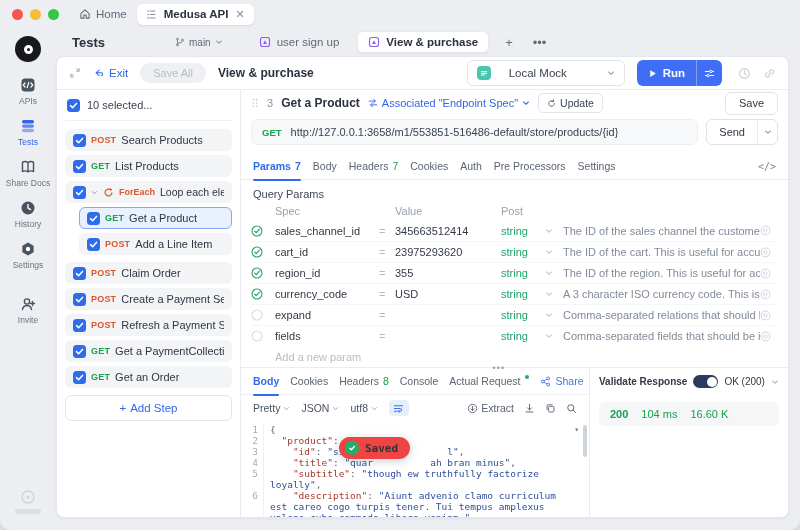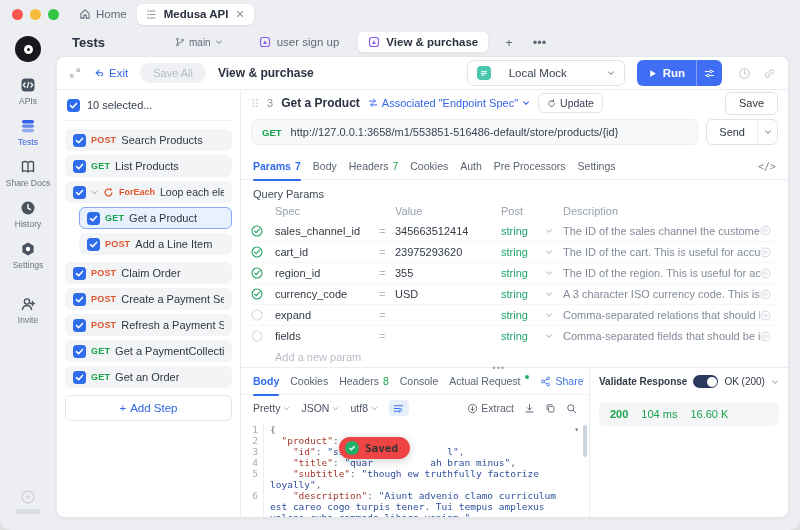--- a/index.html
+++ b/index.html
@@ -495,21 +495,20 @@
             <div class="qplabel">Query Params</div>
 
             <div class="ptable">
               <div class="phead" id="params-head">
                   <span></span>
                   <span>Spec</span>
                   <span></span>
                   <span>Value</span>
                   <span>Post</span>
                   <span></span>
-                  <span>Description</span>
                   <span></span>
                 </div>
               <div id="params-rows">
                   <div class="prow">
     <svg width="12" height="12" viewBox="0 0 14 14">
                       <circle cx="7" cy="7" r="5.8" fill="none" stroke="#2aa56a" stroke-width="1.3"></circle>
                       <path d="M4.4 7.2 6.2 9 9.8 4.8" fill="none" stroke="#2aa56a" stroke-width="1.4" stroke-linecap="round" stroke-linejoin="round"></path>
                     </svg>
     <span class="pname">sales_channel_id</span>
     <span class="peq">=</span>

